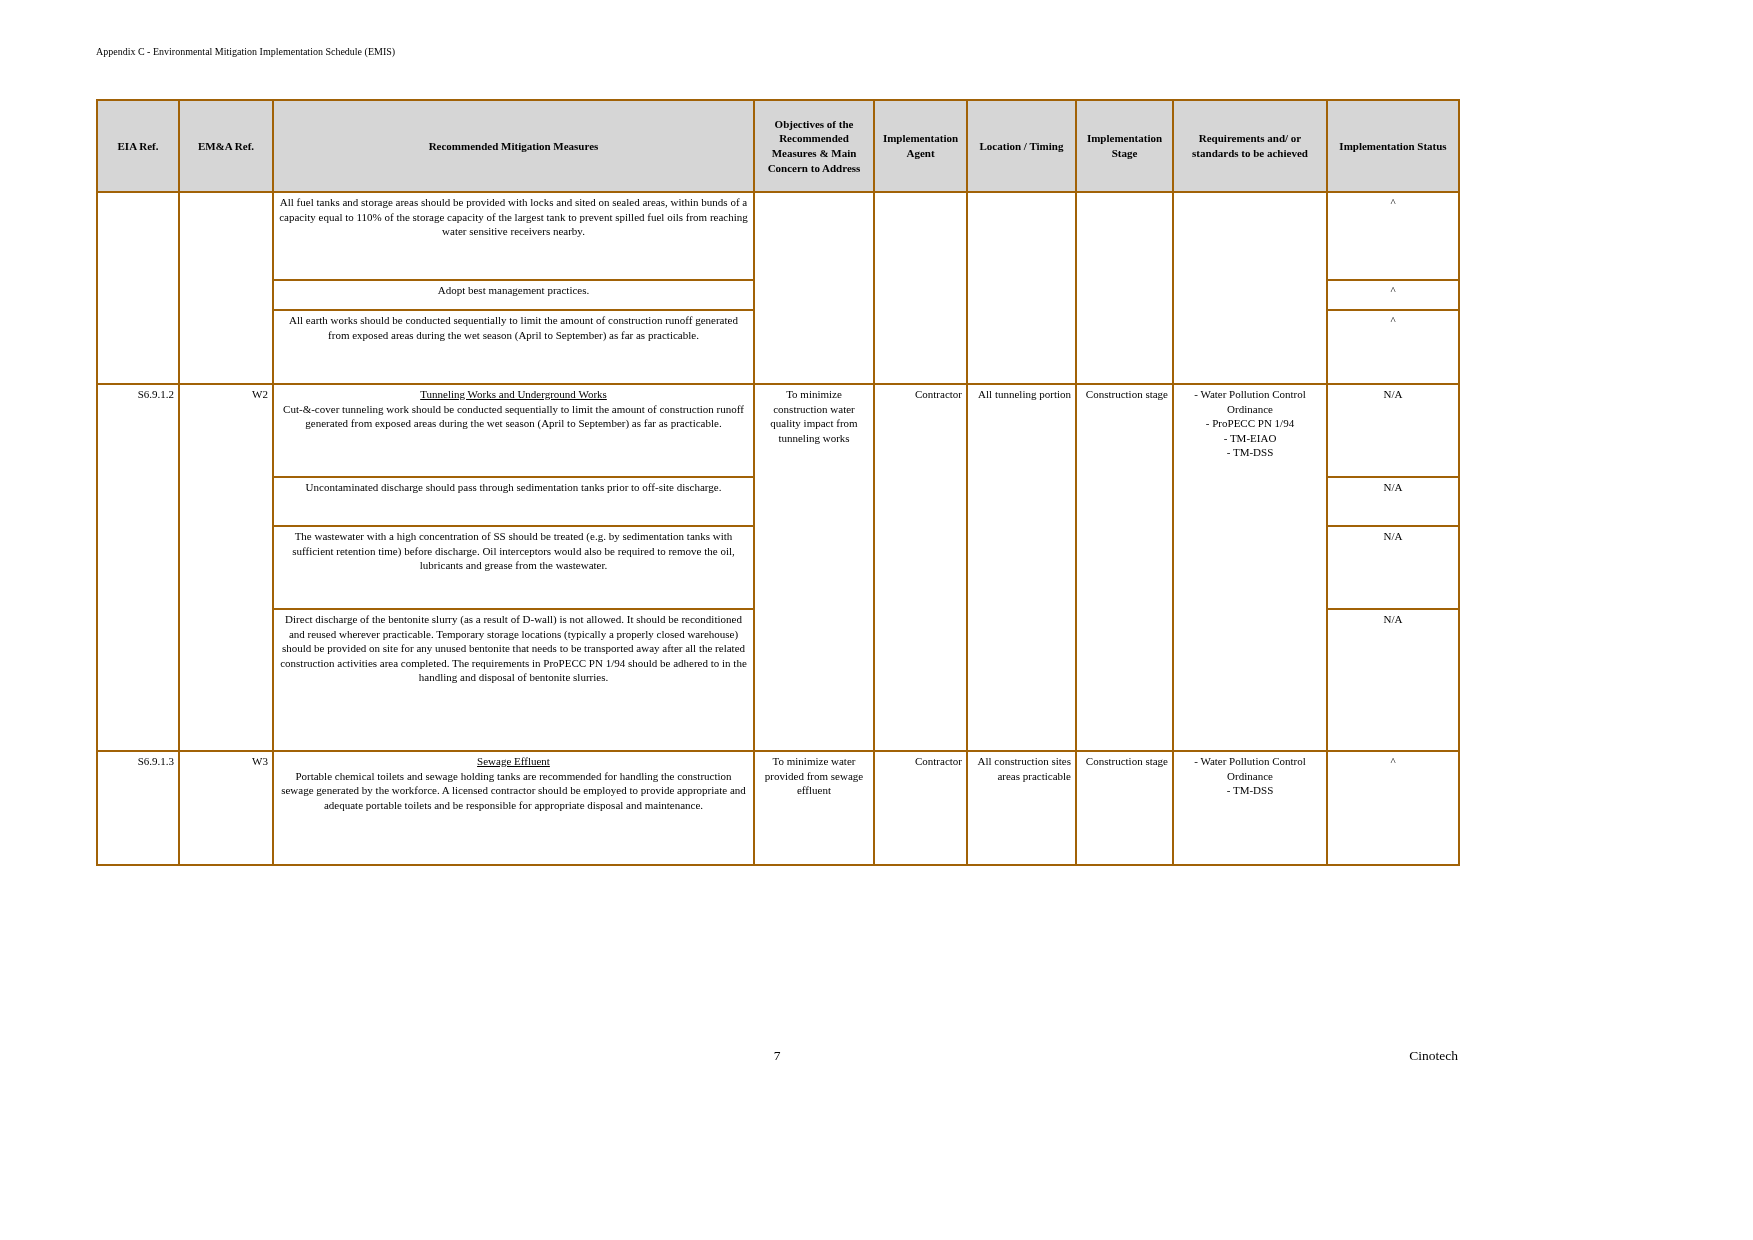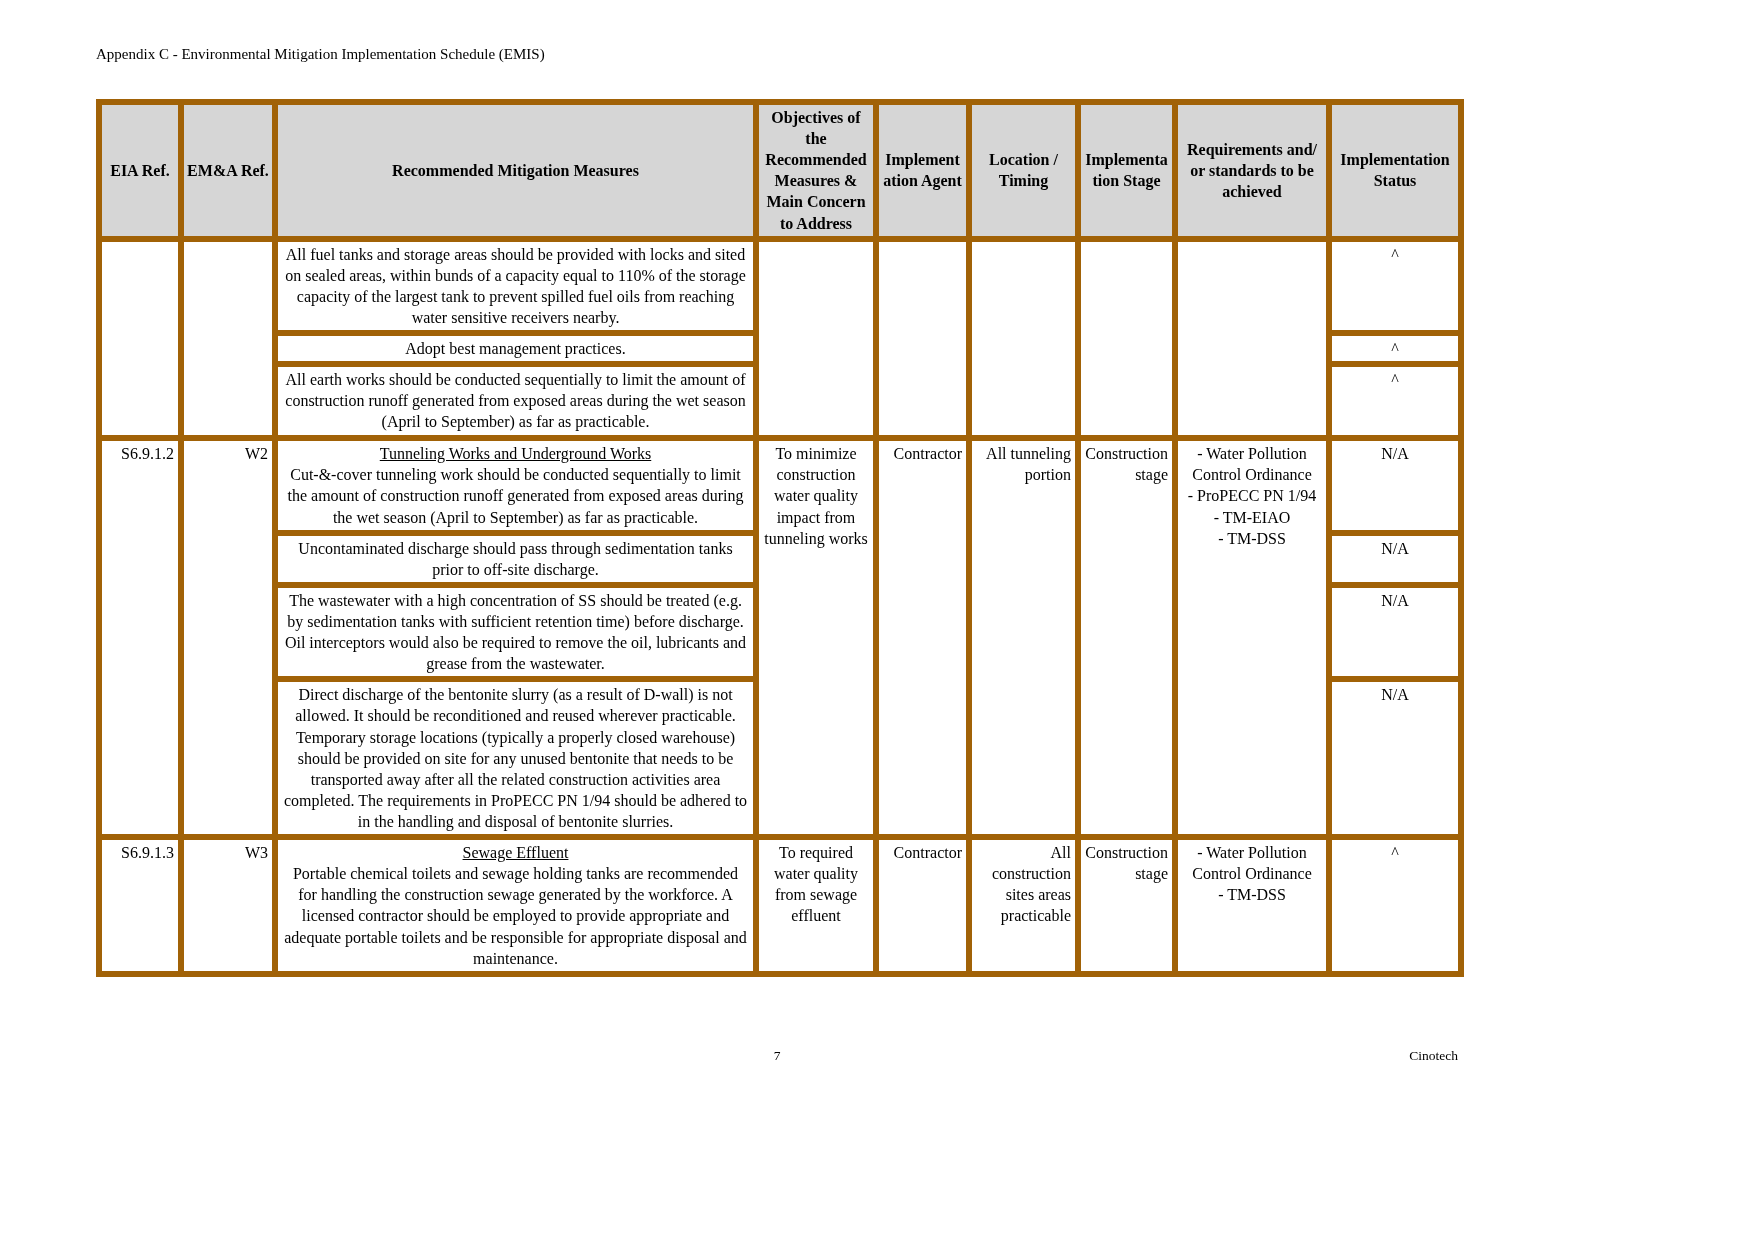--- a/index.html
+++ b/index.html
@@ -3,26 +3,26 @@
 <meta charset="utf-8">
 <style>
   * { box-sizing: border-box; margin: 0; padding: 0; }
   html, body { background: #ffffff; }
   body {
     width: 1753px; height: 1240px;
     font-family: "Liberation Serif", "DejaVu Serif", serif;
     color: #000;
   }
   .page { position: relative; width: 1753px; height: 1240px; background: #fff; overflow: hidden; }
-  .doc-header { position: absolute; top: 46px; left: 96px; font-size: 15px; }
+  .doc-header { position: absolute; top: 46px; left: 96px; font-size: 10px; }
   table.emis { position: absolute; top: 99px; left: 96px; width: 1362px; border-collapse: collapse; table-layout: fixed; }
   table.emis th, table.emis td {
-    border: 6px solid #a16207;
+    border: 2px solid #a16207;
     vertical-align: top;
-    font-size: 16px;
+    font-size: 11px;
     line-height: 1.32;
     padding: 2px 4px;
     overflow: hidden;
   }
   table.emis th {
     background: #d6d6d6;
     font-weight: bold;
     text-align: center;
     vertical-align: middle;
     height: 92px;
@@ -135,21 +135,21 @@
         <td class="status">N/A</td>
       </tr>
 
       <tr style="height:114px">
         <td class="c-center">S6.9.1.3</td>
         <td class="c-center">W3</td>
         <td class="measure">
           <div class="m-title">Sewage Effluent</div>
           <div class="m-text">Portable chemical toilets and sewage holding tanks are recommended for handling the construction sewage generated by the workforce.  A licensed contractor should be employed to provide appropriate and adequate portable toilets and be responsible for appropriate disposal and maintenance.</div>
         </td>
-        <td class="obj">To required water quality from sewage effluent</td>
+        <td class="obj">To minimize water provided from sewage effluent</td>
         <td class="c-center">Contractor</td>
         <td class="c-center">All construction sites areas practicable</td>
         <td class="c-center">Construction stage</td>
         <td class="req">- Water Pollution Control Ordinance
 - TM-DSS</td>
         <td class="status">^</td>
       </tr>
 
     </tbody>
   </table>

